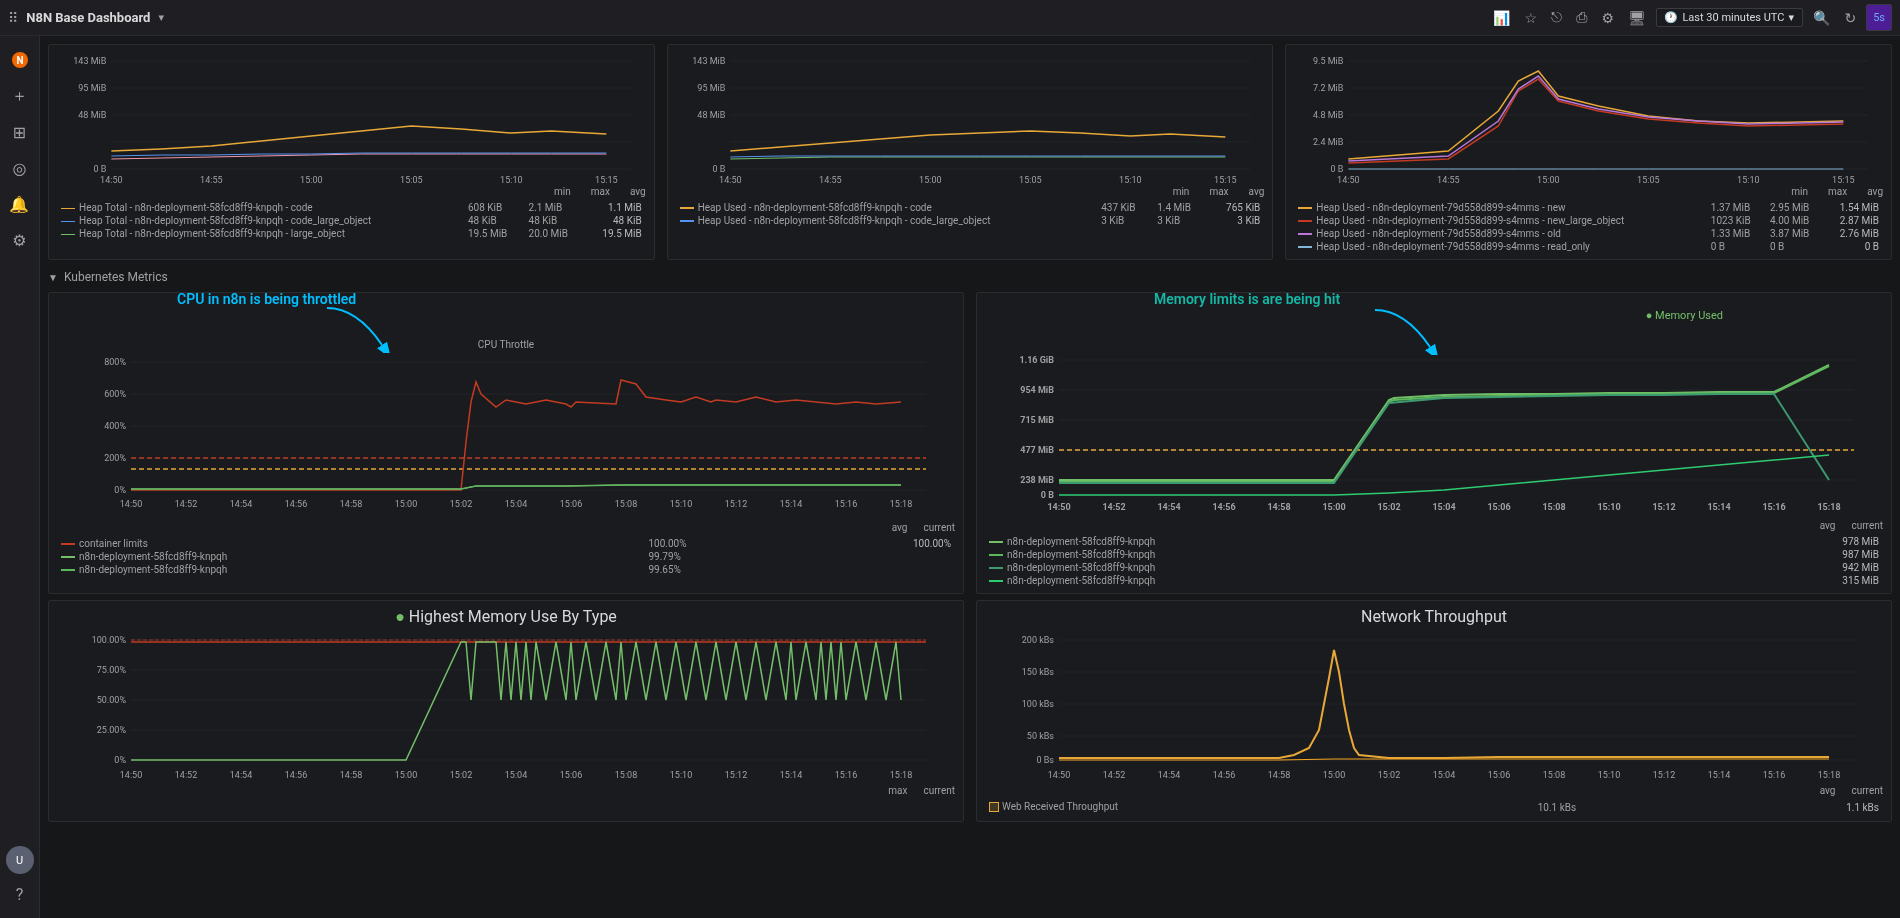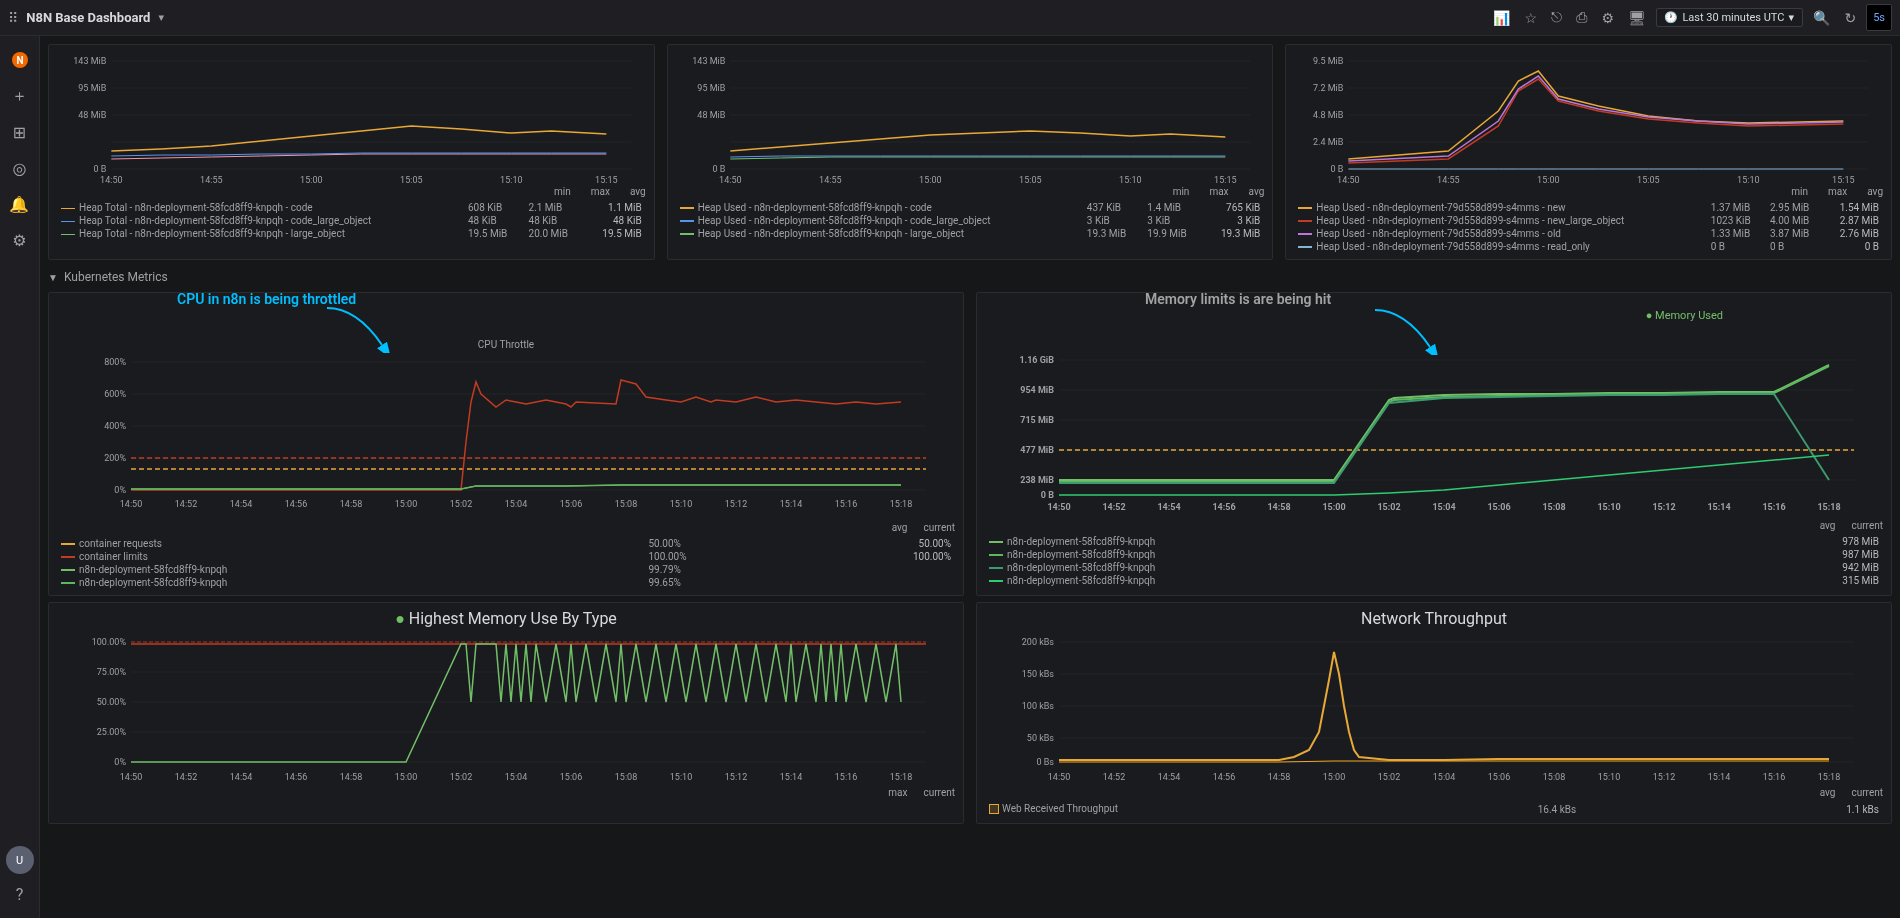--- a/index.html
+++ b/index.html
@@ -35,21 +35,21 @@
       border: 1px solid #3a3a40;
       border-radius: 2px;
       color: #d8d9da;
       padding: 2px 8px;
       font-size: 11px;
       display: flex;
       align-items: center;
       gap: 4px;
     }
     .refresh-badge {
-      background: #000000;
+      background: #4c1d95;
       border: 1px solid #3a3a40;
       border-radius: 2px;
       color: #6ea6ff;
       padding: 6px 6px;
       font-size: 11px;
     }
 
     
     .sidebar {
       position: fixed;
@@ -331,26 +331,20 @@
           <td>437 KiB</td>
           <td>1.4 MiB</td>
           <td>765 KiB</td>
         </tr>
         <tr>
           <td><span class="legend-color" style="background:#5794f2;"></span>Heap Used - n8n-deployment-58fcd8ff9-knpqh - code_large_object</td>
           <td>3 KiB</td>
           <td>3 KiB</td>
           <td>3 KiB</td>
         </tr>
-        <tr>
-          <td><span class="legend-color" style="background:#73bf69;"></span>Heap Used - n8n-deployment-58fcd8ff9-knpqh - large_object</td>
-          <td>19.3 MiB</td>
-          <td>19.9 MiB</td>
-          <td>19.3 MiB</td>
-        </tr>
       </tbody>
         </table>
     </div>
 
     <div class="panel">
       <div class="chart-area">
         <svg class="chart-svg" height="135" viewBox="0 0 580 135">
           <line x1="50" y1="10" x2="570" y2="10" class="grid-line"></line>
           <line x1="50" y1="37" x2="570" y2="37" class="grid-line"></line>
           <line x1="50" y1="64" x2="570" y2="64" class="grid-line"></line>
@@ -478,25 +472,20 @@
           <polyline points="55,137 330,137 385,137 390,136 395,135 400,134 420,134 450,134 490,134 545,133 560,133 570,133 590,133 605,133 620,133 635,133 660,133 680,133 700,133 720,133 740,133 760,133 780,133 800,133 825,133" fill="none" stroke="#73bf69" stroke-width="1.5"></polyline>
           <polyline points="55,137 330,137 385,137 390,136 395,135 400,134 420,134 450,134 490,134 545,133 825,133" fill="none" stroke="#5cb85c" stroke-width="1"></polyline>
         </svg>
       </div>
       <div class="avg-current">
         <span>avg</span>
         <span>current</span>
       </div>
       <table class="legend-table">
         <tbody>
-            <tr>
-          <td><span class="legend-color" style="background:#e8a838;"></span>container requests</td>
-          <td>50.00%</td>
-          <td>50.00%</td>
-        </tr>
         <tr>
           <td><span class="legend-color" style="background:#c23b22;"></span>container limits</td>
           <td>100.00%</td>
           <td>100.00%</td>
         </tr>
         <tr>
           <td><span class="legend-color" style="background:#73bf69;"></span>n8n-deployment-58fcd8ff9-knpqh</td>
           <td>99.79%</td>
           <td></td>
         </tr>
@@ -505,21 +494,21 @@
           <td>99.65%</td>
           <td></td>
         </tr>
       </tbody>
         </table>
     </div>
 
     <div class="panel panel-memory">
 
       <div style="position:relative;">
-        <div class="annotation" style="top:-8px; left:160px; font-size:14px; color:#a3a3a3;">
+        <div class="annotation" style="top:-8px; left:169px; font-size:14px; color:#14b8a6;">
           Memory limits is are being hit
         </div>
         <svg style="position:absolute;top:6px;left:380px;width:80px;height:50px;pointer-events:none;">
           <defs>
             <marker id="arrowhead2" markerWidth="8" markerHeight="6" refX="0" refY="3" orient="auto">
               <polygon points="0 0, 8 3, 0 6" fill="#00bfff"></polygon>
             </marker>
           </defs>
           <path d="M10,5 Q40,5 65,42" fill="none" stroke="#00bfff" stroke-width="2" marker-end="url(#arrowhead2)"></path>
         </svg>
@@ -683,21 +672,21 @@
       </div>
       <table class="legend-table">
         <tbody>
             <tr>
           <td>
             <span style="display:inline-flex;align-items:center;gap:3px;">
               <span style="display:inline-block;width:10px;height:10px;border:1px solid #e8a838;background:rgba(232,168,56,0.2);"></span>
               Web Received Throughput
             </span>
           </td>
-          <td>16.4 kBs</td>
+          <td>10.1 kBs</td>
           <td>1.1 kBs</td>
         </tr>
       </tbody>
         </table>
     </div>
   </div>
 
 </div>
 
 </body></html>

